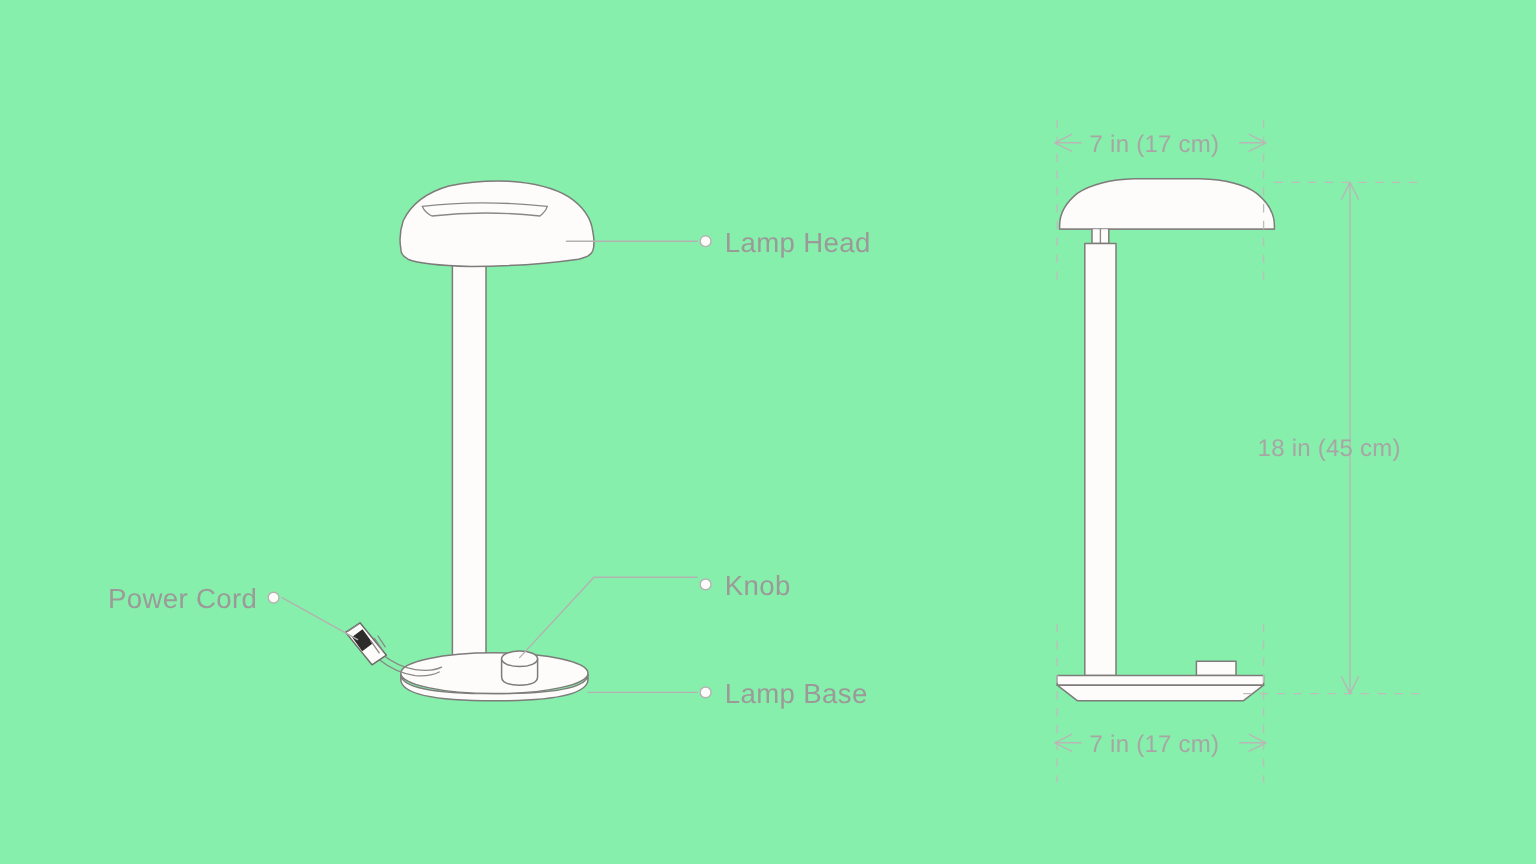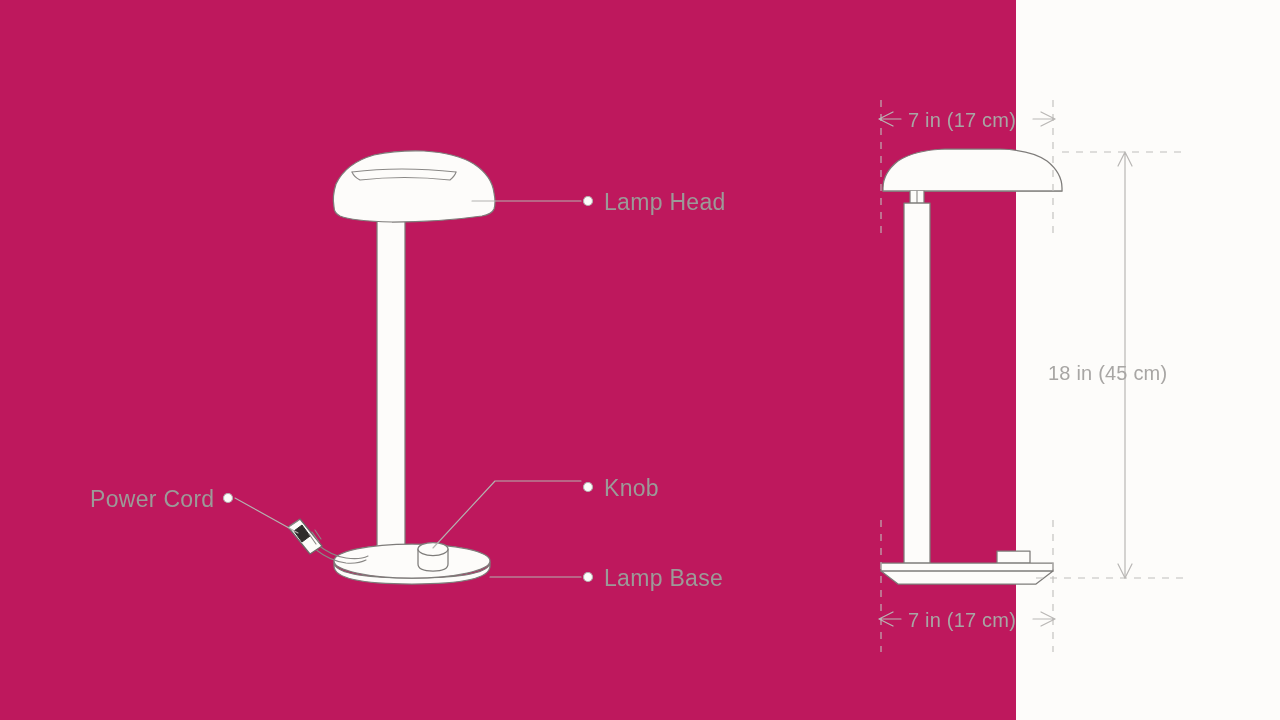--- a/index.html
+++ b/index.html
@@ -8,23 +8,23 @@
     background: #fdfcfa;
   }
   body {
     width: 1280px;
     height: 720px;
     overflow: hidden;
     font-family: "Liberation Sans", sans-serif;
   }
   #stage {
     position: relative;
-    width: 1016px;
+    width: 1280px;
     height: 720px;
-    background: #be185d;
+    background: #86efac;
   }
   #diagram {
     position: absolute;
     left: 0;
     top: 0;
     width: 1280px;
     height: 720px;
     display: block;
   }
   .label-text {

